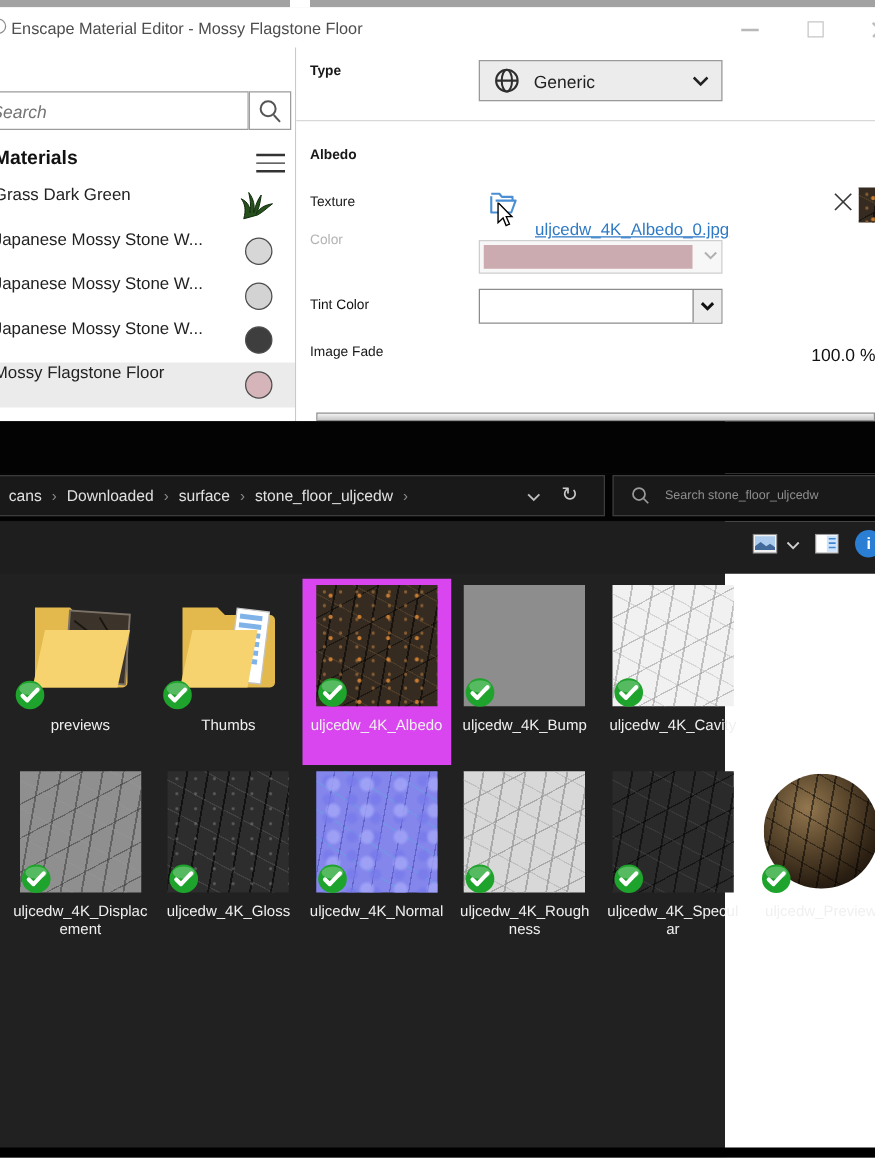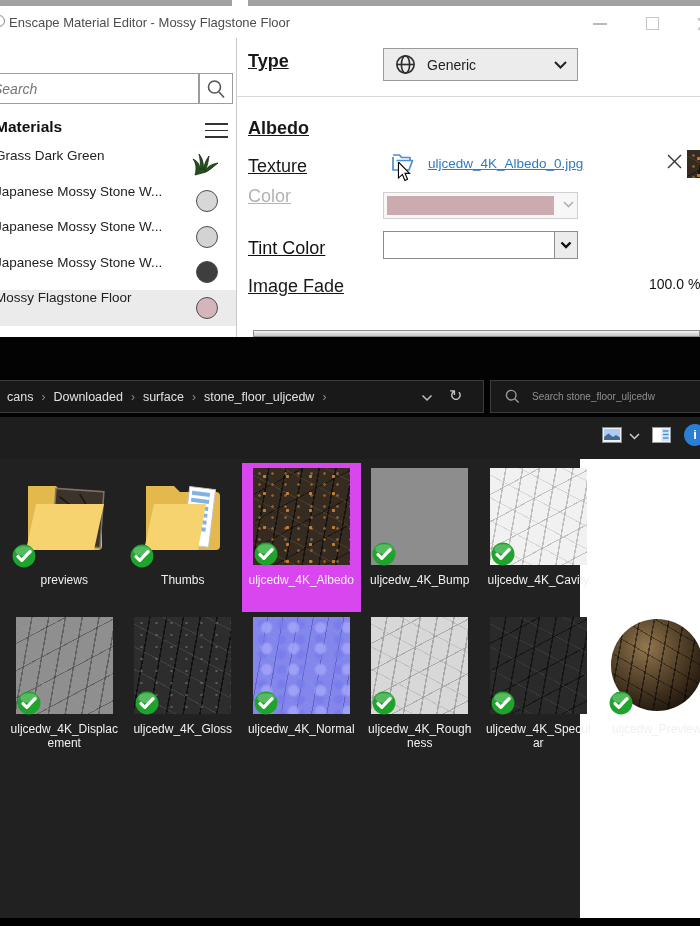--- a/index.html
+++ b/index.html
@@ -33,27 +33,27 @@
   .matlist{position:absolute;left:0;top:110px;width:237px;}
   .matitem{position:relative;height:35.5px;display:flex;align-items:flex-start;}
   .matitem.selected{background:#ebebeb;}
   .matitem .mname{margin-left:-5px;font-size:13.5px;color:#222;white-space:nowrap;}
   .swatch{position:absolute;left:196px;top:50%;transform:translateY(-50%);width:22px;height:22px;border-radius:50%;border:1.2px solid #4c4c4c;}
   .grassicon{position:absolute;left:191px;top:5px;}
 
   
   .rightpanel{position:absolute;left:237px;top:32px;width:463px;height:299px;background:#fff;}
   .rp{position:absolute;}
-  .lbl{font-size:18px;color:#181818;text-decoration:underline;}
+  .lbl{font-size:11px;color:#181818;}
   .lbl-b{font-weight:bold;}
   .lbl-dim{color:#b3b3b3;}
   .typedrop{left:146px;top:10px;width:195px;height:33px;background:#ececec;border:1px solid #9a9a9a;display:flex;align-items:center;padding:0 10px;}
   .typedrop .tdtext{font-size:14px;color:#222;margin-left:10px;flex:1;}
   .hdivider{left:0;top:58px;width:463px;height:1px;background:#d8d8d8;}
-  .texlink{font-size:13.5px;color:#2f7ac5;text-decoration:underline;white-space:nowrap;}
+  .texlink{font-size:13.5px;color:#2f7ac5;text-decoration:underline;white-space:nowrap;margin-top:20px;}
   .combo-disabled{left:146px;top:154px;width:195px;height:27px;border:1px solid #cfcfcf;background:#f7f7f7;}
   .combo-disabled .fill{position:absolute;left:3px;top:3px;width:167px;height:19px;}
   .combo-disabled .arr{position:absolute;right:3px;top:8px;}
   .combo-tint{left:146px;top:193px;width:195px;height:28px;border:1px solid #8c8c8c;background:#fff;}
   .combo-tint .btn{position:absolute;right:0;top:0;width:23px;height:26px;background:#ececec;border-left:1px solid #8c8c8c;display:flex;align-items:center;justify-content:center;}
   .fadeval{font-size:14px;color:#111;white-space:nowrap;}
   .slider{left:16px;top:292px;width:447px;height:7px;border:1px solid #8f8f8f;background:linear-gradient(#f2f2f2,#c7c7c7);}
   .minithumb{left:450px;top:112px;width:26px;height:28px;}
 
   

